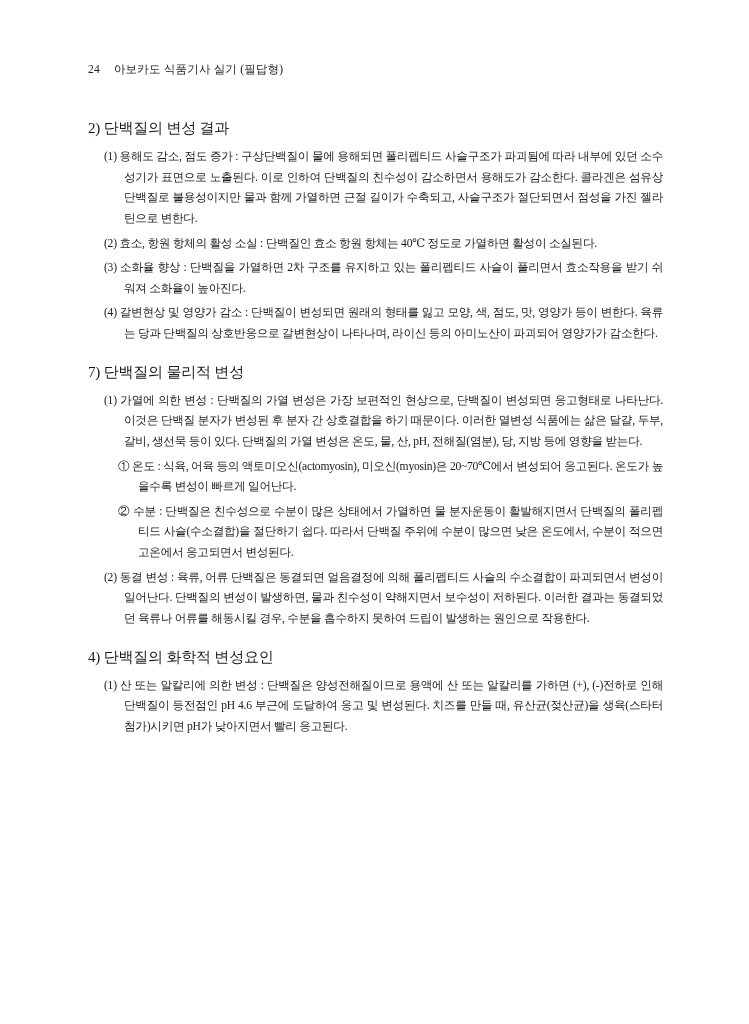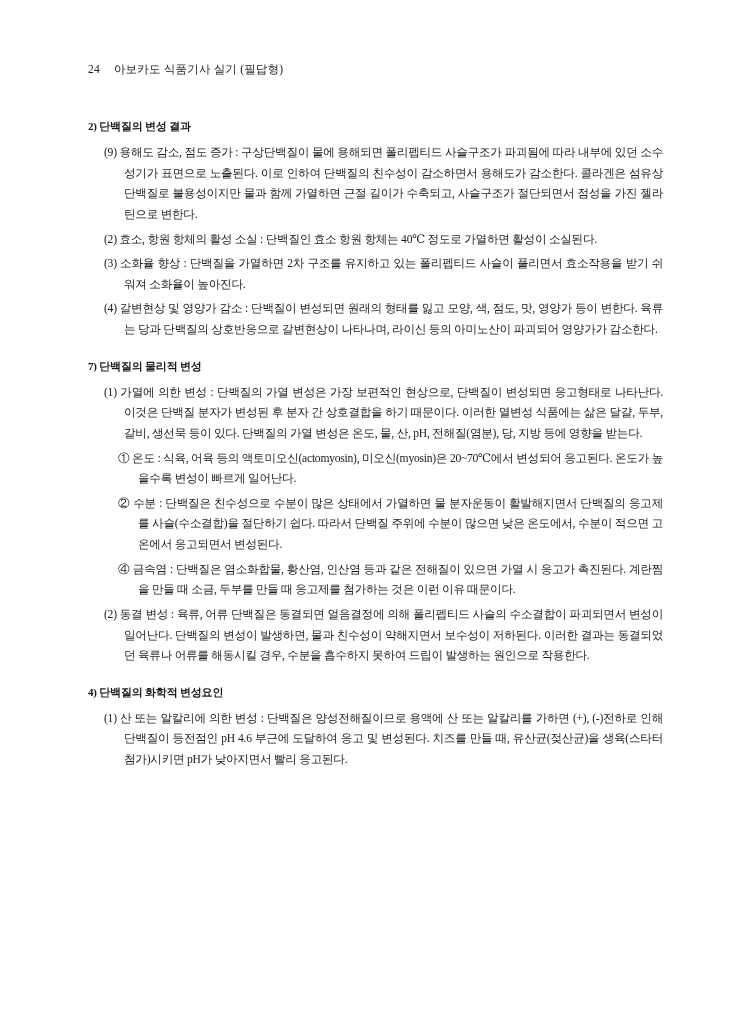--- a/index.html
+++ b/index.html
@@ -36,22 +36,22 @@
     margin-bottom: 42px;
     white-space: nowrap;
   }
   .header .pagenum {
     margin-right: 14px;
   }
   .sec {
     margin-top: 14px;
   }
   .sec-title {
-    font-size: 11px;
-    font-weight: bold;
+    font-size: 15px;
+    font-weight: normal;
     margin: 0 0 9px 0;
     letter-spacing: -0.2px;
   }
   .item {
     font-size: 11.6px;
     line-height: 1.78;
     text-align: justify;
     letter-spacing: -0.25px;
     margin: 0 0 4px 0;
     padding-left: 20px;
@@ -67,32 +67,31 @@
 
 <div class="page">
   <div class="content">
 
     <div class="header">
       <span class="pagenum">24</span><span>아보카도 식품기사 실기 (필답형)</span>
     </div>
 
     <div class="sec">
       <div class="sec-title">2) 단백질의 변성 결과</div>
-      <p class="item lvl1">(9) 용해도 감소, 점도 증가 : 구상단백질이 물에 용해되면 폴리펩티드 사슬구조가 파괴됨에 따라 내부에 있던 소수성기가 표면으로 노출된다. 이로 인하여 단백질의 친수성이 감소하면서 용해도가 감소한다. 콜라겐은 섬유상 단백질로 불용성이지만 물과 함께 가열하면 근절 길이가 수축되고, 사슬구조가 절단되면서 점성을 가진 젤라틴으로 변한다.</p>
+      <p class="item lvl1">(1) 용해도 감소, 점도 증가 : 구상단백질이 물에 용해되면 폴리펩티드 사슬구조가 파괴됨에 따라 내부에 있던 소수성기가 표면으로 노출된다. 이로 인하여 단백질의 친수성이 감소하면서 용해도가 감소한다. 콜라겐은 섬유상 단백질로 불용성이지만 물과 함께 가열하면 근절 길이가 수축되고, 사슬구조가 절단되면서 점성을 가진 젤라틴으로 변한다.</p>
       <p class="item lvl1">(2) 효소, 항원 항체의 활성 소실 : 단백질인 효소 항원 항체는 40℃ 정도로 가열하면 활성이 소실된다.</p>
       <p class="item lvl1">(3) 소화율 향상 : 단백질을 가열하면 2차 구조를 유지하고 있는 폴리펩티드 사슬이 풀리면서 효소작용을 받기 쉬워져 소화율이 높아진다.</p>
       <p class="item lvl1">(4) 갈변현상 및 영양가 감소 : 단백질이 변성되면 원래의 형태를 잃고 모양, 색, 점도, 맛, 영양가 등이 변한다. 육류는 당과 단백질의 상호반응으로 갈변현상이 나타나며, 라이신 등의 아미노산이 파괴되어 영양가가 감소한다.</p>
     </div>
 
     <div class="sec sec-title-2">
       <div class="sec-title">7) 단백질의 물리적 변성</div>
       <p class="item lvl1">(1) 가열에 의한 변성 : 단백질의 가열 변성은 가장 보편적인 현상으로, 단백질이 변성되면 응고형태로 나타난다. 이것은 단백질 분자가 변성된 후 분자 간 상호결합을 하기 때문이다. 이러한 열변성 식품에는 삶은 달걀, 두부, 갈비, 생선묵 등이 있다. 단백질의 가열 변성은 온도, 물, 산, pH, 전해질(염분), 당, 지방 등에 영향을 받는다.</p>
       <p class="item lvl2">① 온도 : 식육, 어육 등의 액토미오신(actomyosin), 미오신(myosin)은 20~70℃에서 변성되어 응고된다. 온도가 높을수록 변성이 빠르게 일어난다.</p>
-      <p class="item lvl2">② 수분 : 단백질은 친수성으로 수분이 많은 상태에서 가열하면 물 분자운동이 활발해지면서 단백질의 응고제를 사슬(수소결합)을 절단하기 쉽다. 따라서 단백질 주위에 수분이 많으면 낮은 온도에서, 수분이 적으면 고온에서 응고되면서 변성된다.</p>
-      <p class="item lvl2">④ 금속염 : 단백질은 염소화합물, 황산염, 인산염 등과 같은 전해질이 있으면 가열 시 응고가 촉진된다. 계란찜을 만들 때 소금, 두부를 만들 때 응고제를 첨가하는 것은 이런 이유 때문이다.</p>
+      <p class="item lvl2">② 수분 : 단백질은 친수성으로 수분이 많은 상태에서 가열하면 물 분자운동이 활발해지면서 단백질의 폴리펩티드 사슬(수소결합)을 절단하기 쉽다. 따라서 단백질 주위에 수분이 많으면 낮은 온도에서, 수분이 적으면 고온에서 응고되면서 변성된다.</p>
       <p class="item lvl1">(2) 동결 변성 : 육류, 어류 단백질은 동결되면 얼음결정에 의해 폴리펩티드 사슬의 수소결합이 파괴되면서 변성이 일어난다. 단백질의 변성이 발생하면, 물과 친수성이 약해지면서 보수성이 저하된다. 이러한 결과는 동결되었던 육류나 어류를 해동시킬 경우, 수분을 흡수하지 못하여 드립이 발생하는 원인으로 작용한다.</p>
     </div>
 
     <div class="sec sec-title-2">
       <div class="sec-title">4) 단백질의 화학적 변성요인</div>
       <p class="item lvl1">(1) 산 또는 알칼리에 의한 변성 : 단백질은 양성전해질이므로 용액에 산 또는 알칼리를 가하면 (+), (-)전하로 인해 단백질이 등전점인 pH 4.6 부근에 도달하여 응고 및 변성된다. 치즈를 만들 때, 유산균(젖산균)을 생육(스타터 첨가)시키면 pH가 낮아지면서 빨리 응고된다.</p>
     </div>
 
   </div>
 </div>

